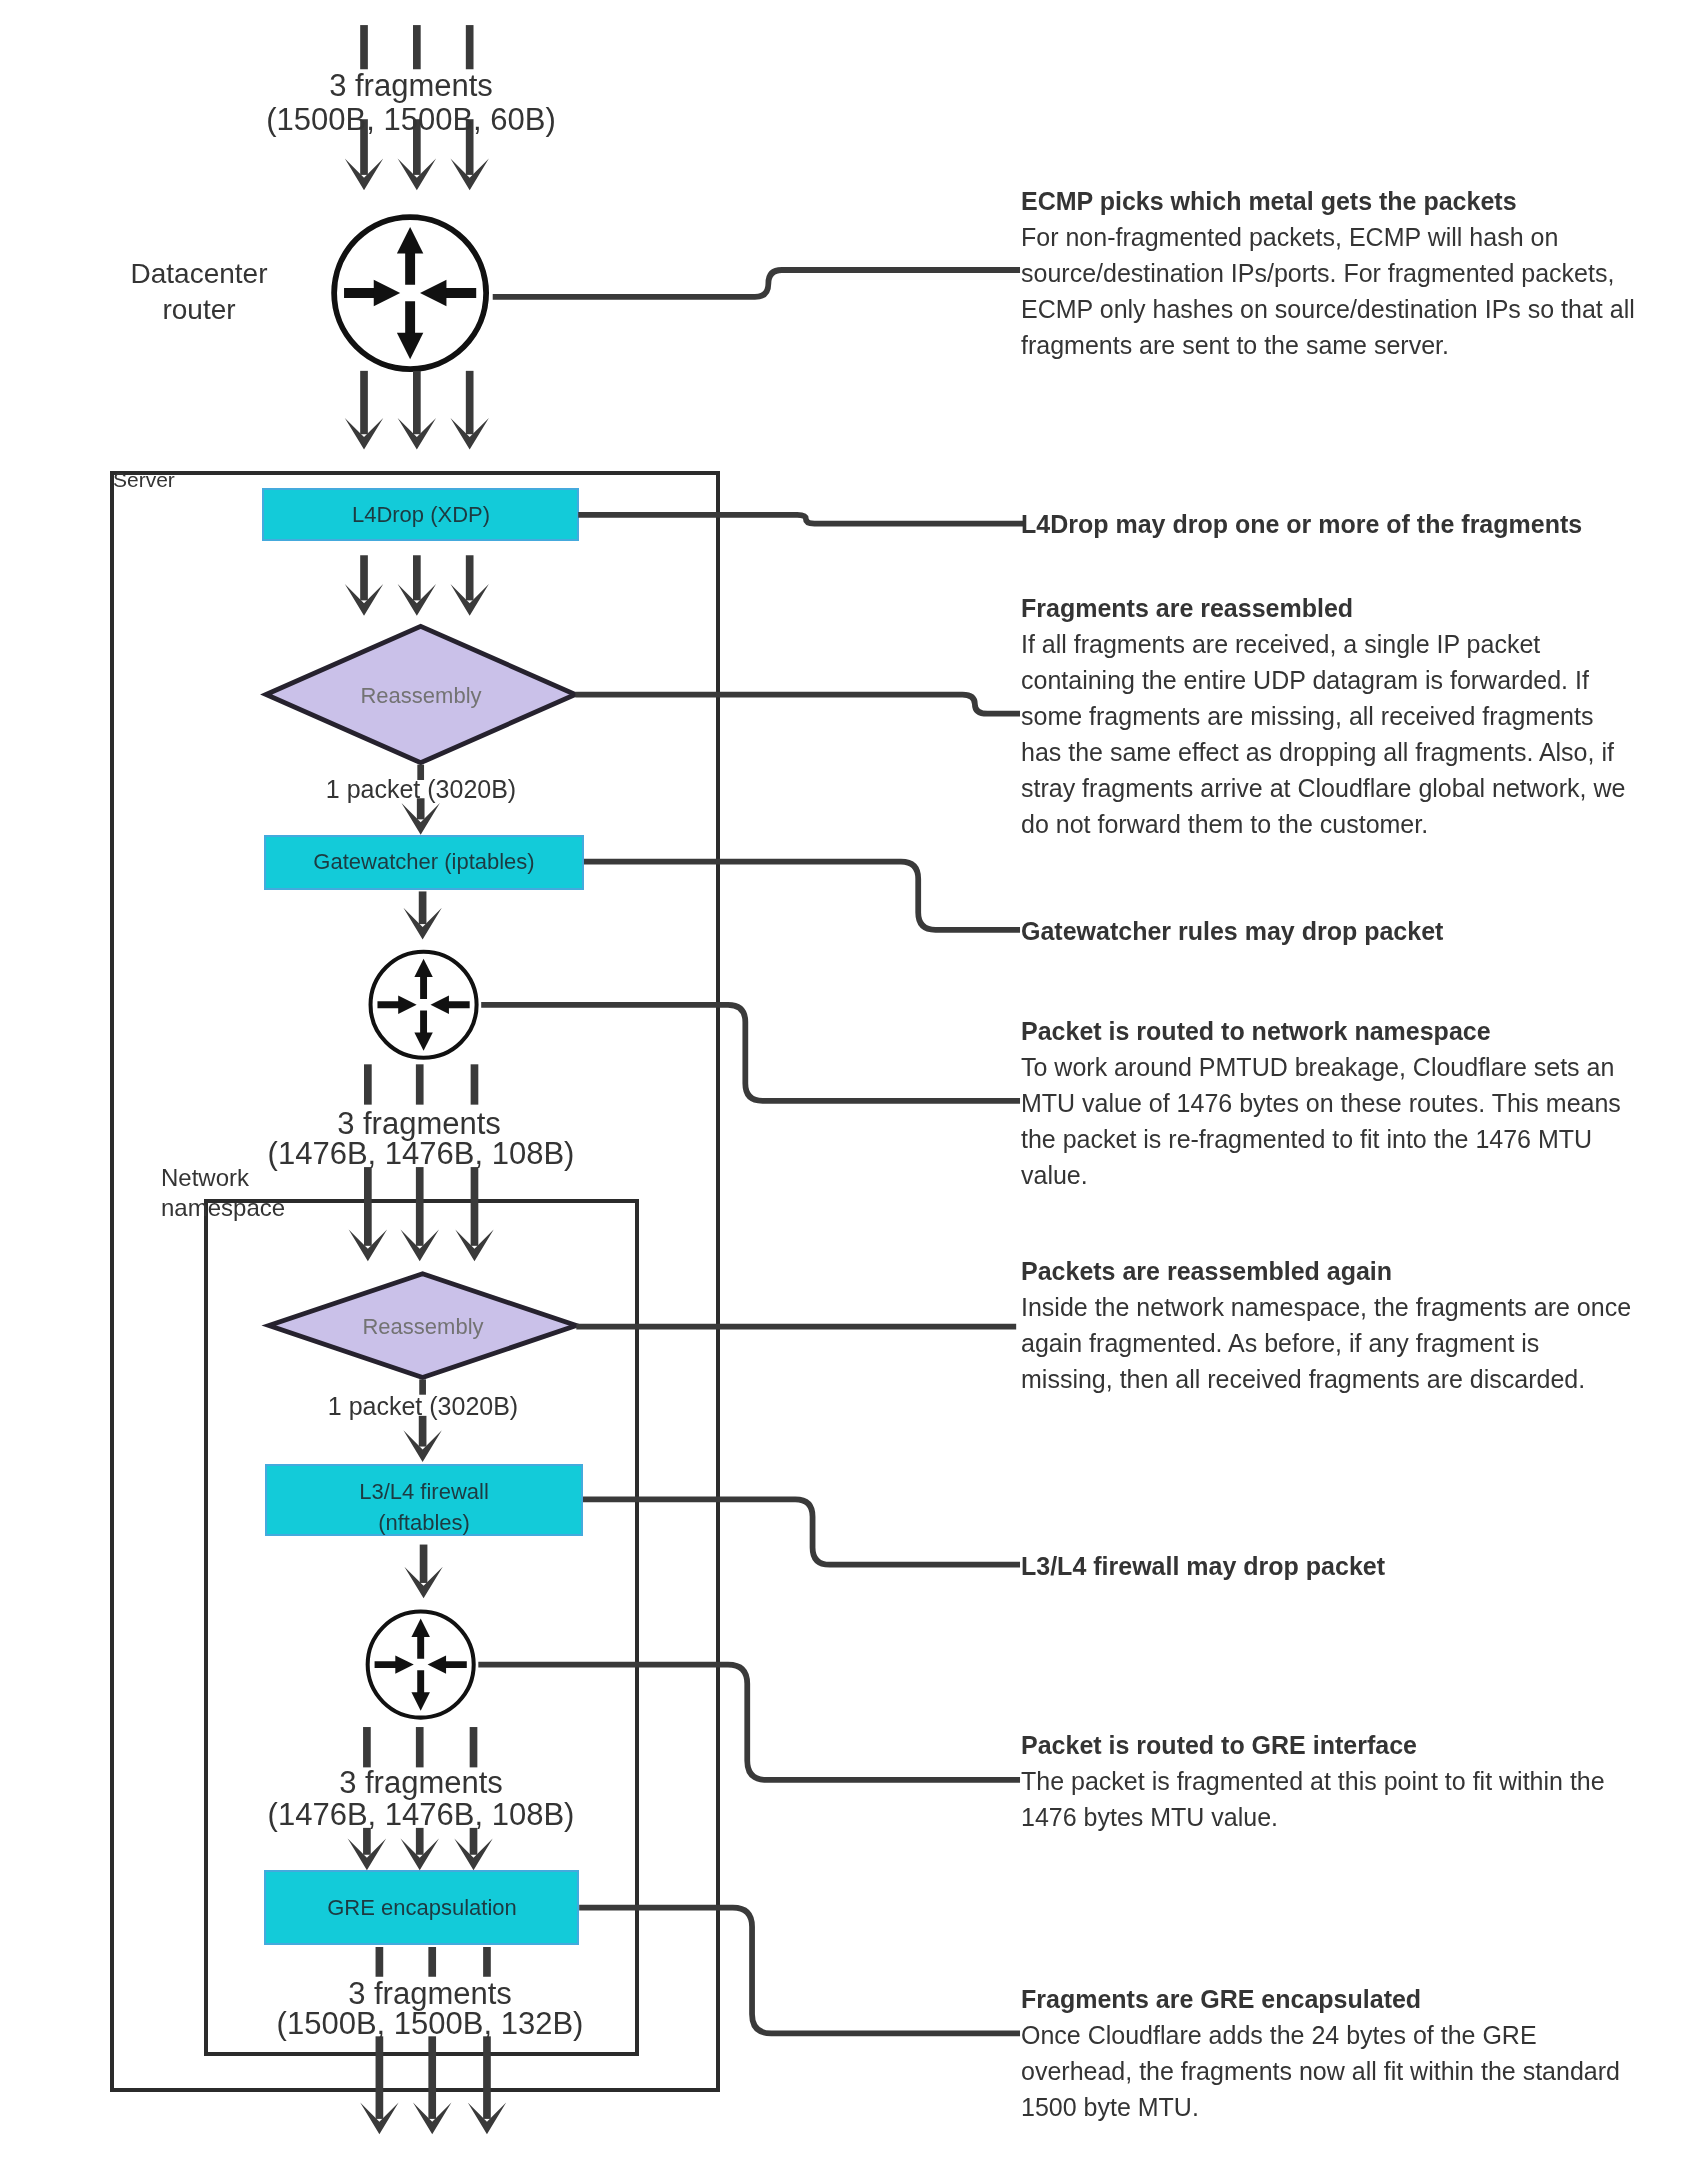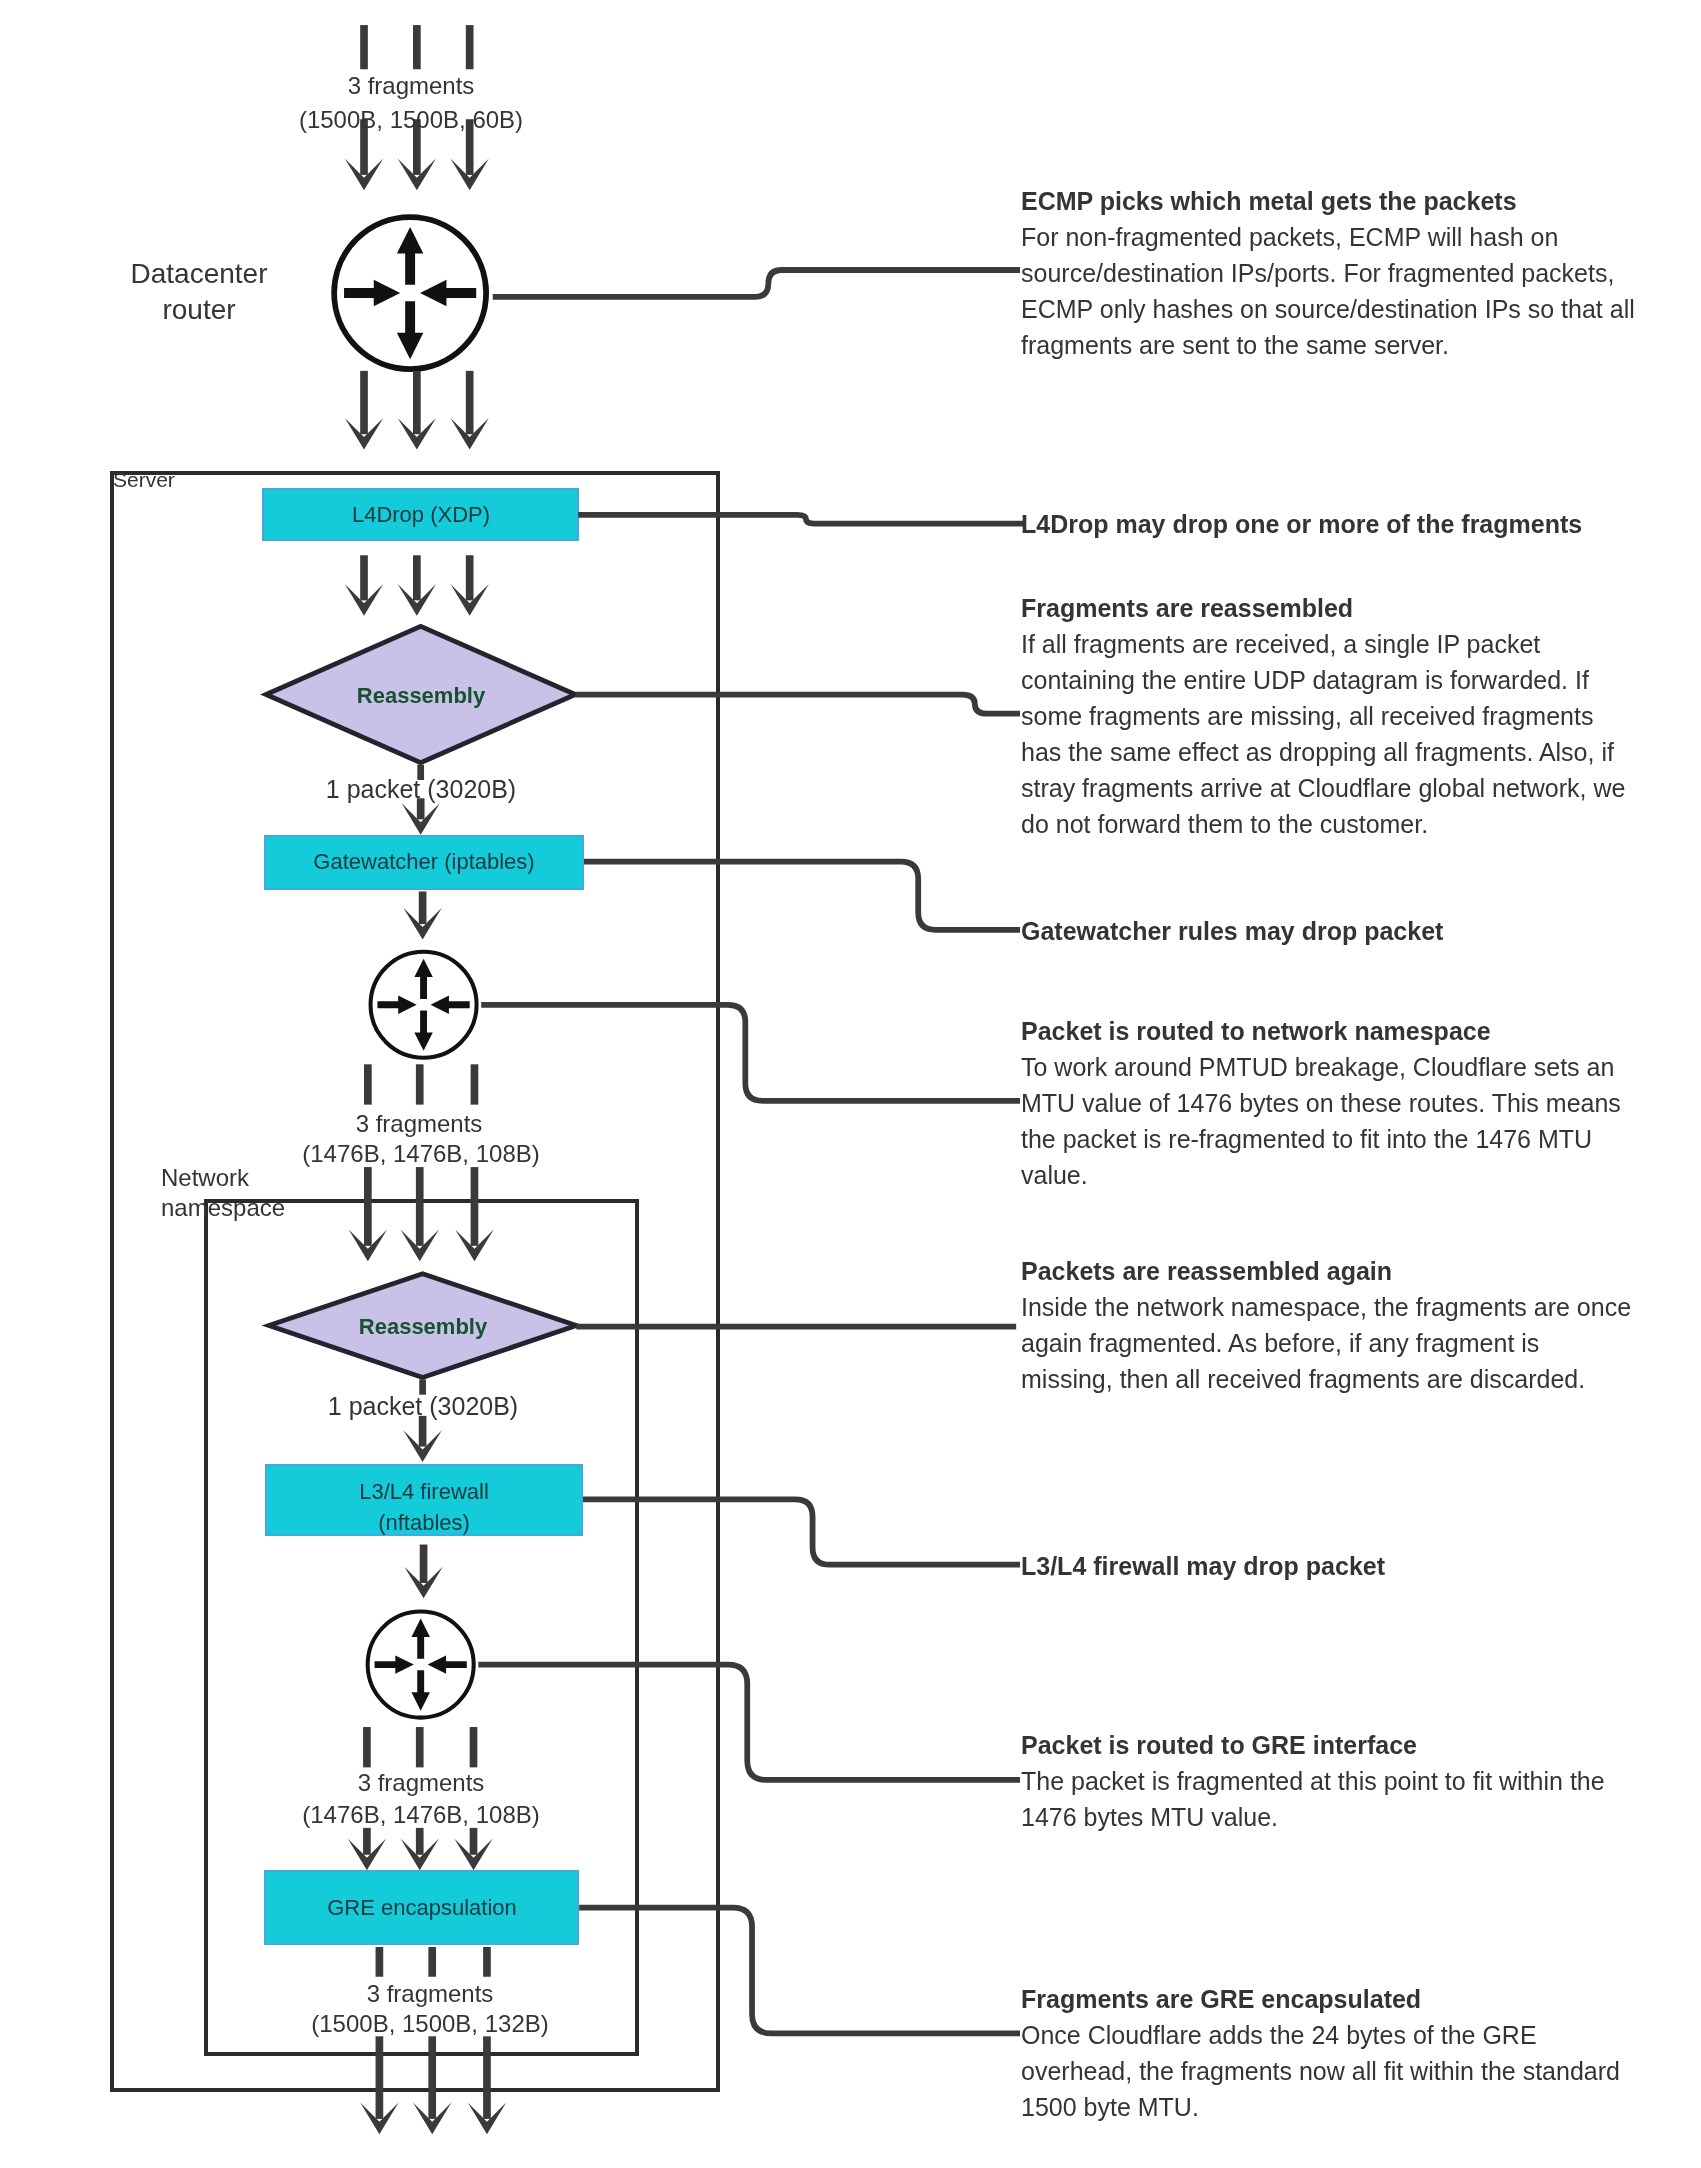--- a/index.html
+++ b/index.html
@@ -4,27 +4,27 @@
 <style>
   html,body{margin:0;padding:0;background:#fff;}
   .canvas{position:relative;width:1701px;height:2168px;background:var(--page-bg,#fff);
           font-family:"Liberation Sans",sans-serif;overflow:hidden;}
   .svg-layer{position:absolute;left:0;top:0;width:1701px;height:2168px;z-index:3;pointer-events:none;}
   .frame{position:absolute;border:4.8px solid var(--frame,#2b2b2b);box-sizing:border-box;background:transparent;z-index:1;}
   .cyanbox{position:absolute;background:var(--cyan-fill,#13cbd9);border:2.9px solid var(--cyan-border,#44aadd);
            box-sizing:border-box;z-index:2;}
   .t{position:absolute;transform:translate(-50%,-50%);color:var(--ink,#333);white-space:nowrap;z-index:4;}
   .t-left{position:absolute;transform:translate(0,-50%);color:var(--ink,#333);white-space:nowrap;z-index:4;margin-top:23px;}
-  .flow{font-size:24px;}
+  .flow{font-size:31px;}
   .pkt{font-size:25px;}
   .big{font-size:28px;}
   .frame-label{font-size:21px;}
   .ns-label{font-size:24px;}
   .node-label{font-size:22px;color:#1d3a41;}
-  .dia-label{font-size:22px;color:#14532d;font-weight:bold;}
+  .dia-label{font-size:22px;color:#737373;}
   .ann{position:absolute;left:1021px;font-size:25px;line-height:36px;color:var(--ink,#353535);z-index:4;}
   .ann-h{font-weight:700;white-space:nowrap;}
   .ann-l{font-weight:400;white-space:nowrap;}
   svg .shaft{stroke:var(--line,#3a3a3a);stroke-width:8;fill:none;}
   svg .shaft-thin{stroke:var(--line,#3a3a3a);stroke-width:7;fill:none;}
   svg .head{fill:var(--line,#3a3a3a);}
   svg .conn{stroke:var(--line,#3a3a3a);stroke-width:6;fill:none;}
   svg .dia{fill:var(--lavender,#cac1e9);stroke:#26222e;stroke-width:5;}
   svg .router{color:#111;}
 </style>

